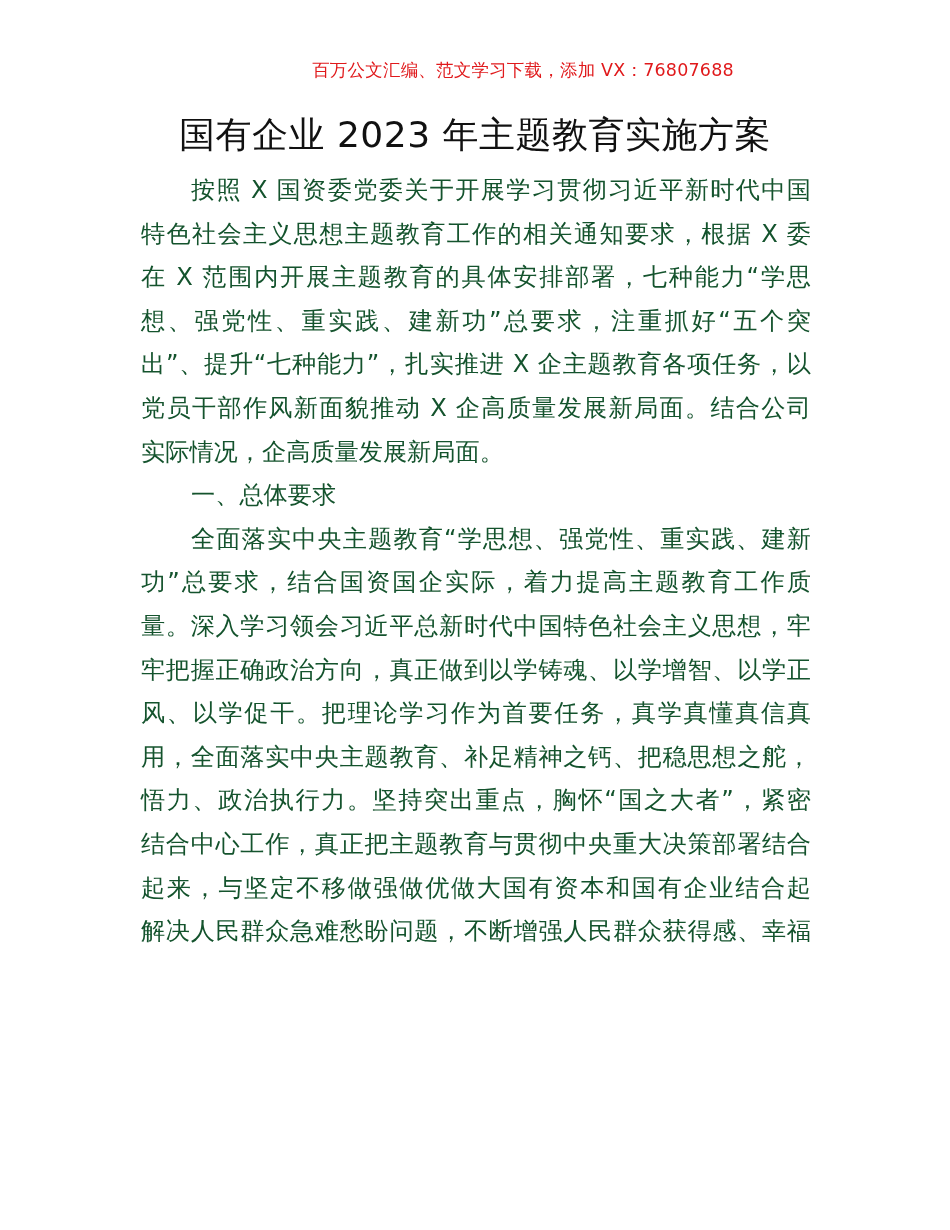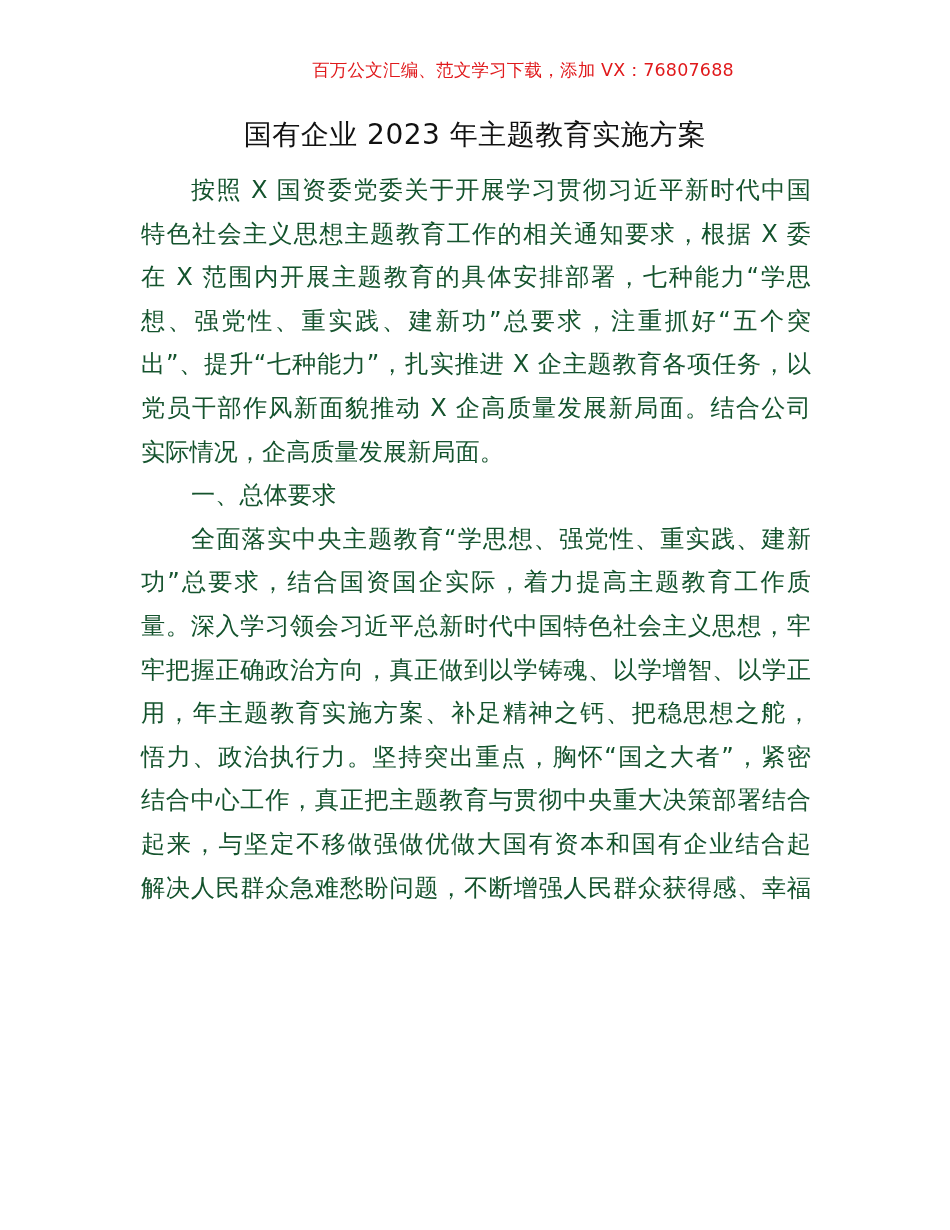--- a/index.html
+++ b/index.html
@@ -34,21 +34,21 @@
       letter-spacing: 0.2px;
       line-height: 28px;
       padding-left: 48px;
     }
     .doc-title {
       position: absolute;
       top: 114px;
       left: 0;
       width: 950px;
       text-align: center;
-      font-size: 28px;
+      font-size: 36px;
       line-height: 42px;
       color: #111111;
       letter-spacing: 0.5px;
     }
     .body-text {
       position: absolute;
       left: 141px;
       top: 169px;
       width: 670px;
     }
@@ -94,20 +94,21 @@
 
     <div>
       <span class="line heading">一、总体要求</span>
     </div>
 
     <div>
       <span class="line indent">全面落实中央主题教育“学思想、强党性、重实践、建新</span>
       <span class="line">功”总要求，结合国资国企实际，着力提高主题教育工作质</span>
       <span class="line">量。深入学习领会习近平总新时代中国特色社会主义思想，牢</span>
       <span class="line">牢把握正确政治方向，真正做到以学铸魂、以学增智、以学正</span>
-      <span class="line">用，年主题教育实施方案、补足精神之钙、把稳思想之舵，</span>
+      <span class="line">风、以学促干。把理论学习作为首要任务，真学真懂真信真</span>
+      <span class="line">用，全面落实中央主题教育、补足精神之钙、把稳思想之舵，</span>
       <span class="line">悟力、政治执行力。坚持突出重点，胸怀“国之大者”，紧密</span>
       <span class="line">结合中心工作，真正把主题教育与贯彻中央重大决策部署结合</span>
       <span class="line">起来，与坚定不移做强做优做大国有资本和国有企业结合起</span>
       <span class="line">解决人民群众急难愁盼问题，不断增强人民群众获得感、幸福</span>
     </div>
   </div>
 </div>
 
 </body></html>

